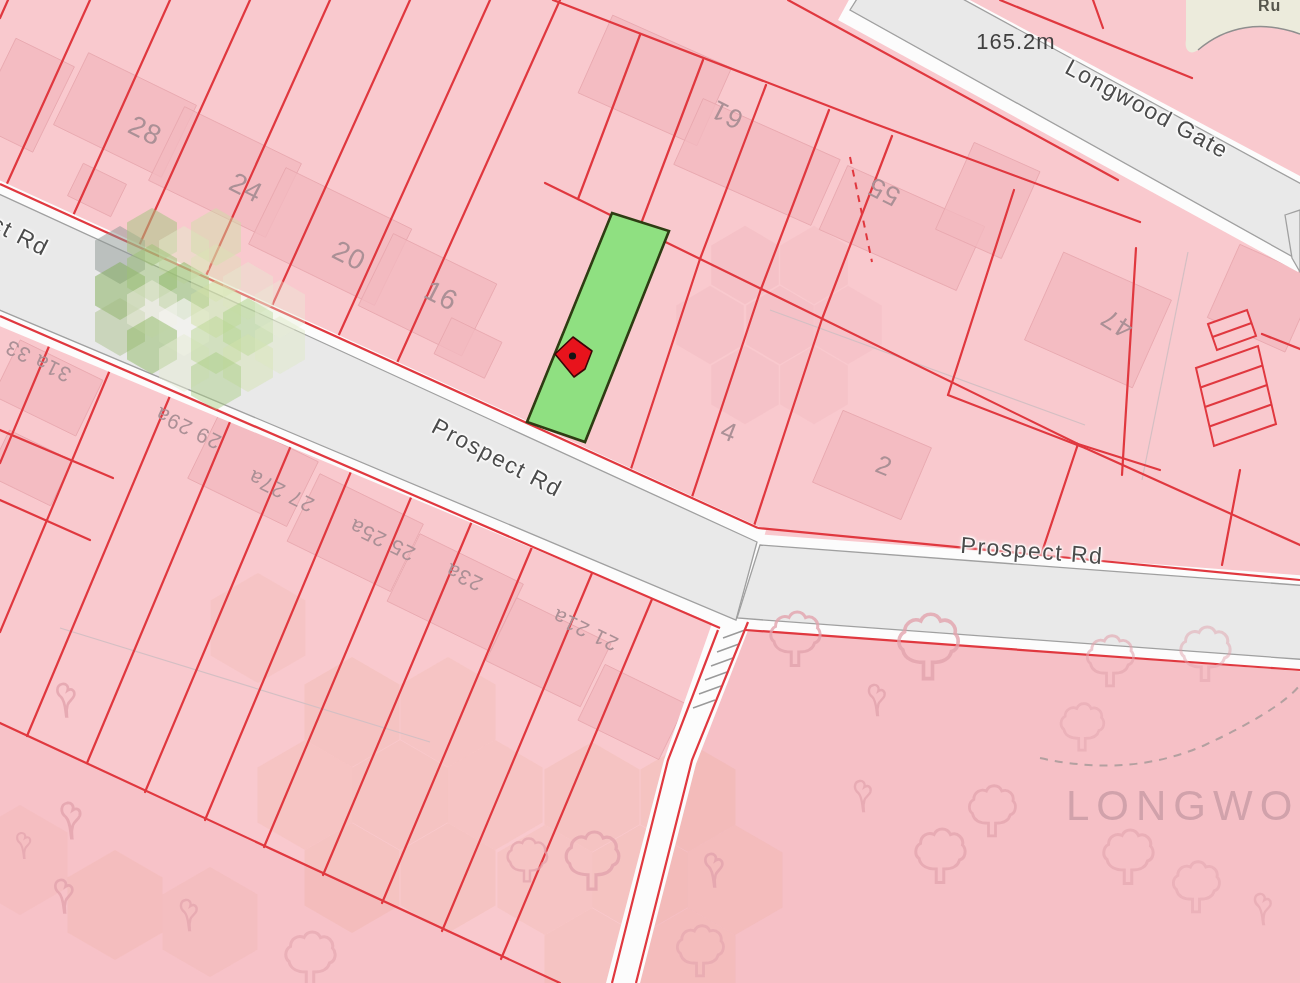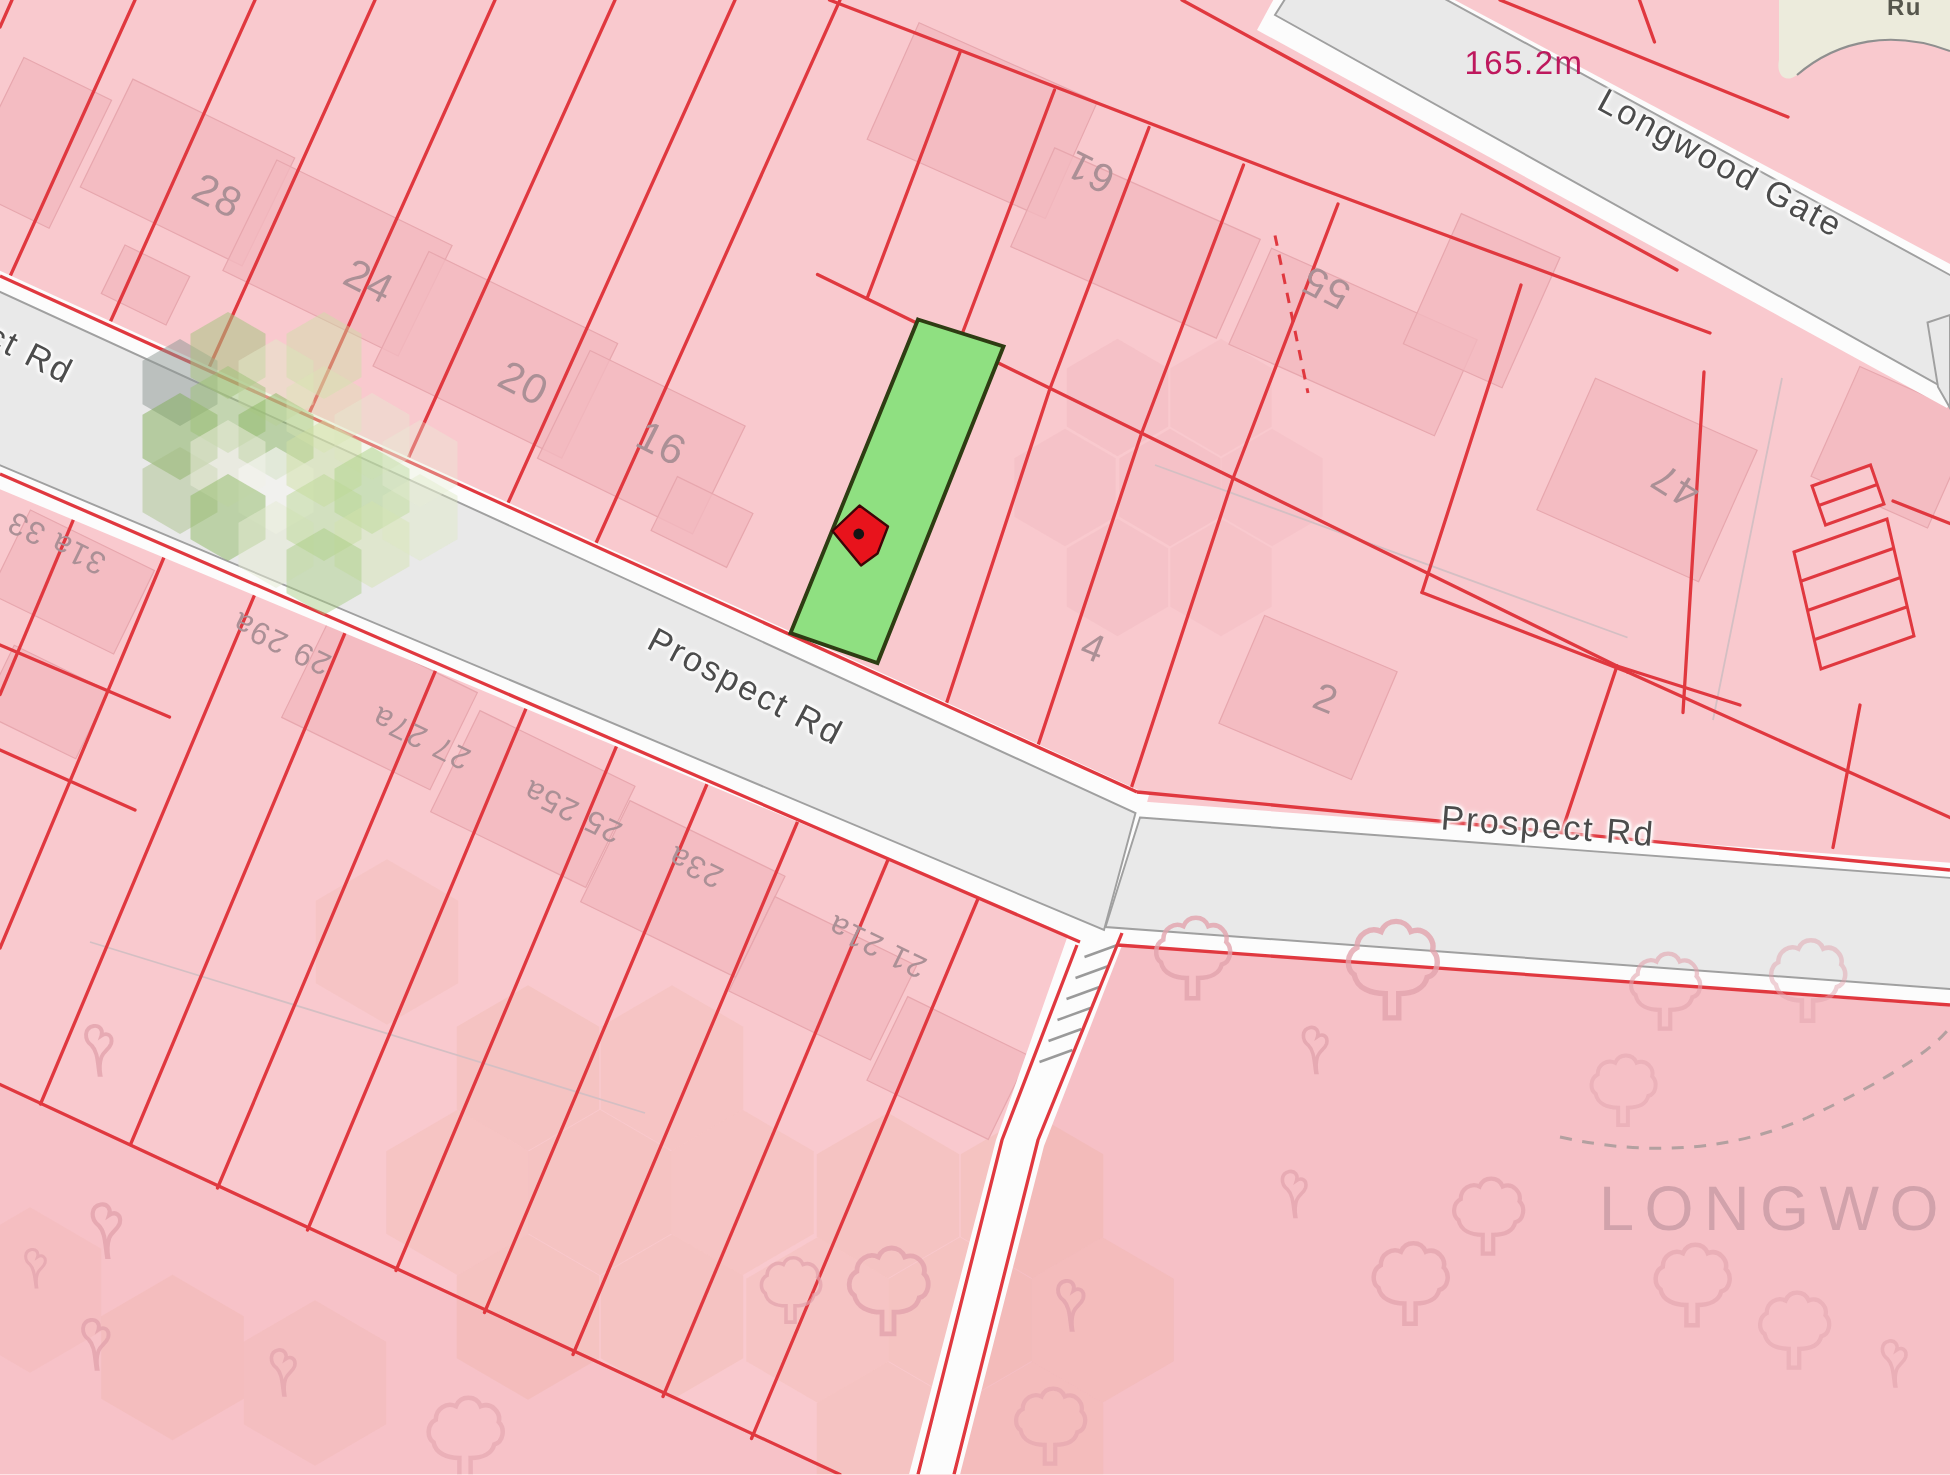--- a/index.html
+++ b/index.html
@@ -19,21 +19,21 @@
   }
   .road-lbl{
     color:#4c4c4c;font-size:23px;letter-spacing:1.5px;
     text-shadow:-1px -1px 2px #fff,1px -1px 2px #fff,-1px 1px 2px #fff,
                  1px 1px 2px #fff,0 0 5px #fff;
   }
   .area-lbl{
     color:#cb9da7;font-size:42px;letter-spacing:7px;opacity:.85;
     transform:translate(0,-50%);
   }
-  .dist-lbl{color:#be185d;font-size:22px;letter-spacing:1px;}
+  .dist-lbl{color:#404040;font-size:22px;letter-spacing:1px;}
   .partial-lbl{color:#56564c;font-size:16px;font-weight:bold;transform:none;}
 </style>
 </head>
 <body>
 
 <div id="map">
 <svg width="1300" height="983" viewBox="0 0 1300 983">
   <defs>
     <polygon id="hx" points="0,-29 25,-14.5 25,14.5 0,29 -25,14.5 -25,-14.5"></polygon>
     <g id="tree">

